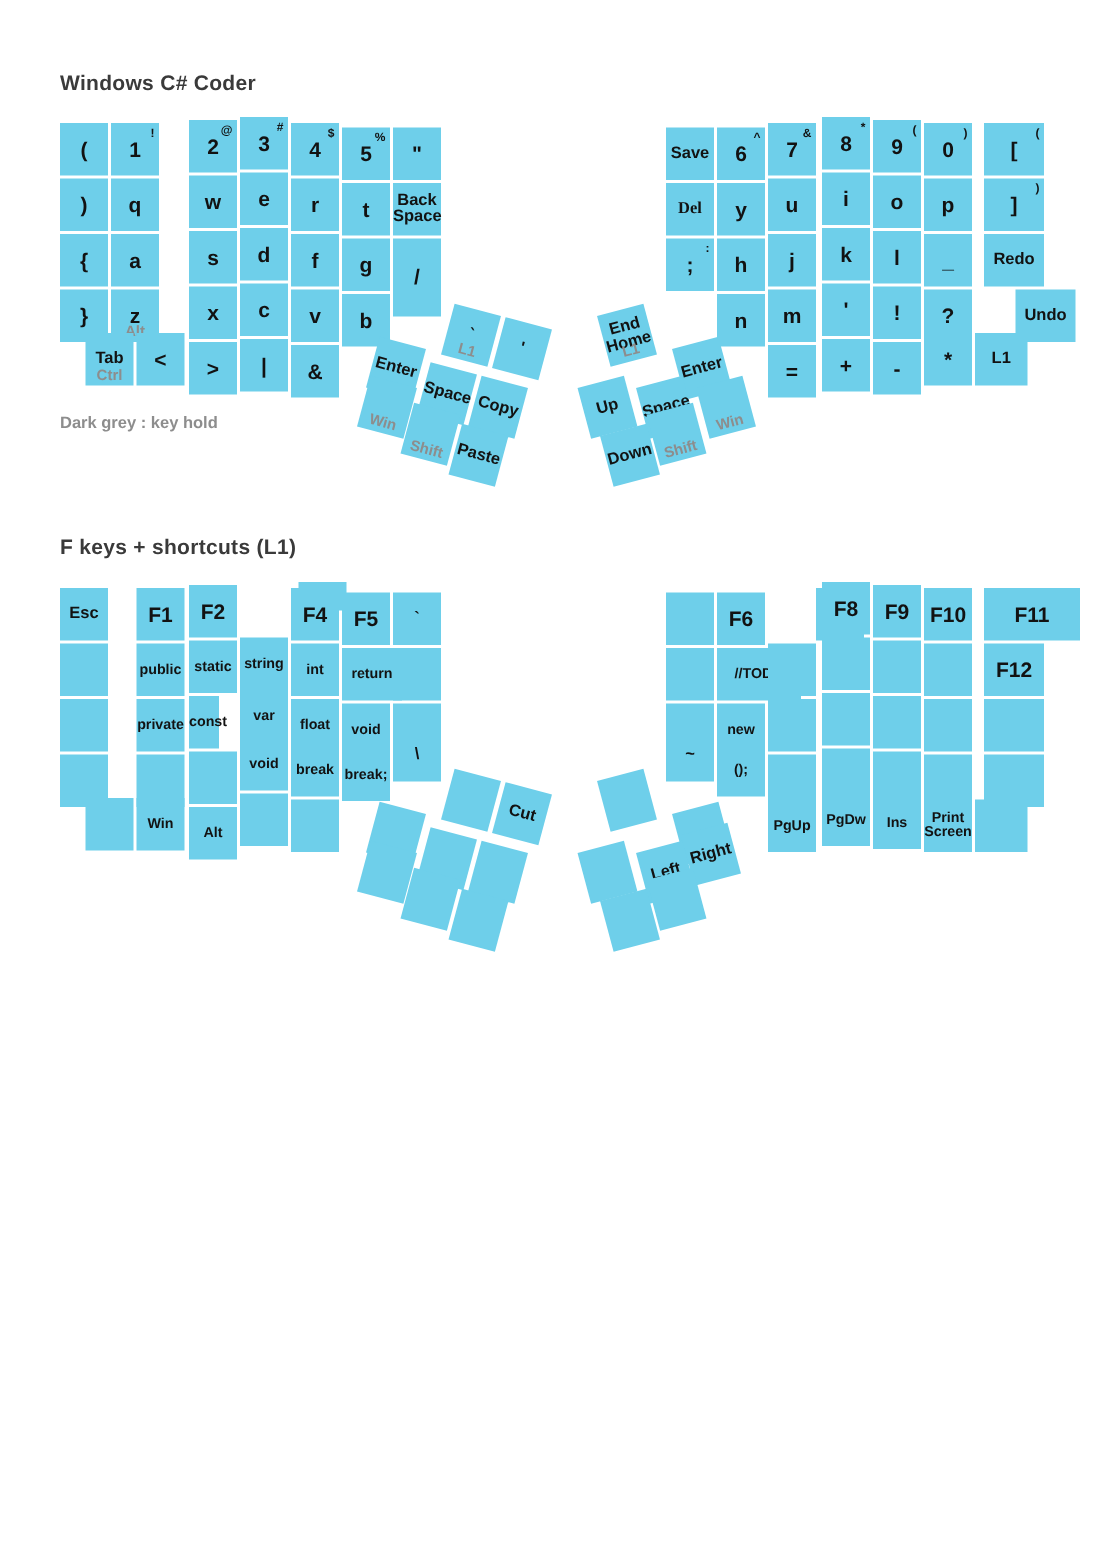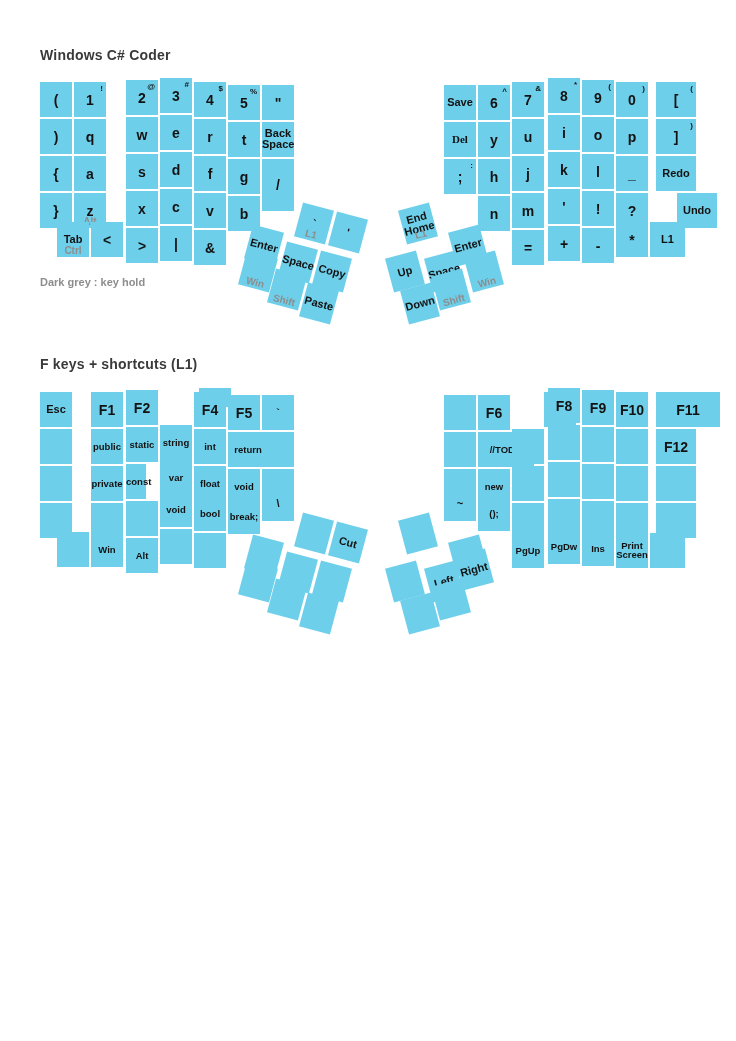--- a/index.html
+++ b/index.html
@@ -429,21 +429,21 @@
 <div class="key" style="left:91px;  top:503px; width:32px; height:35px;">
     <span class="main"></span>
   </div>
 <div class="key" style="left:126px; top:501px; width:32px; height:35px;">
     <span class="main"></span>
   </div>
 <div class="key" style="left:160px; top:492px; width:32px; height:35px;">
     <span class="main tiny">void</span>
   </div>
 <div class="key" style="left:194px; top:496px; width:32px; height:35px;">
-    <span class="main tiny">bool</span>
+    <span class="main tiny">break</span>
   </div>
 <div class="key" style="left:228px; top:499px; width:32px; height:35px;">
     <span class="main tiny">break;</span>
   </div>
 <div class="key" style="left:262px; top:486px; width:32px; height:35px;">
     <span class="main small">\</span>
   </div>
 
 <div class="key" style="left:57px;  top:532px; width:32px; height:35px;">
     <span class="main"></span>

